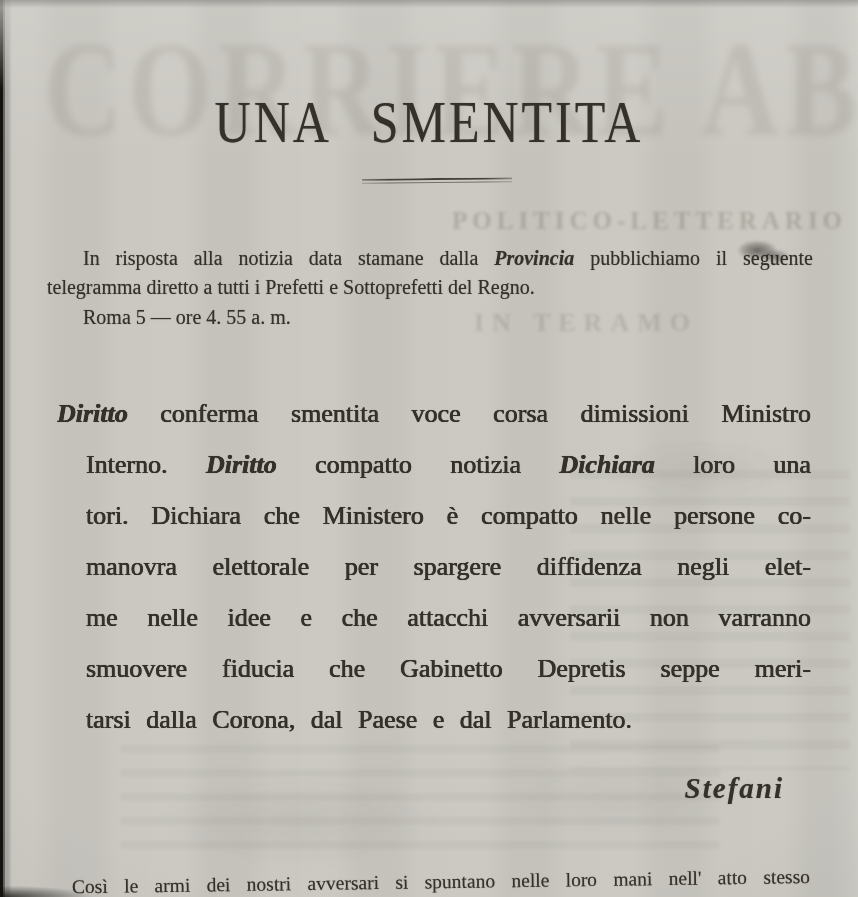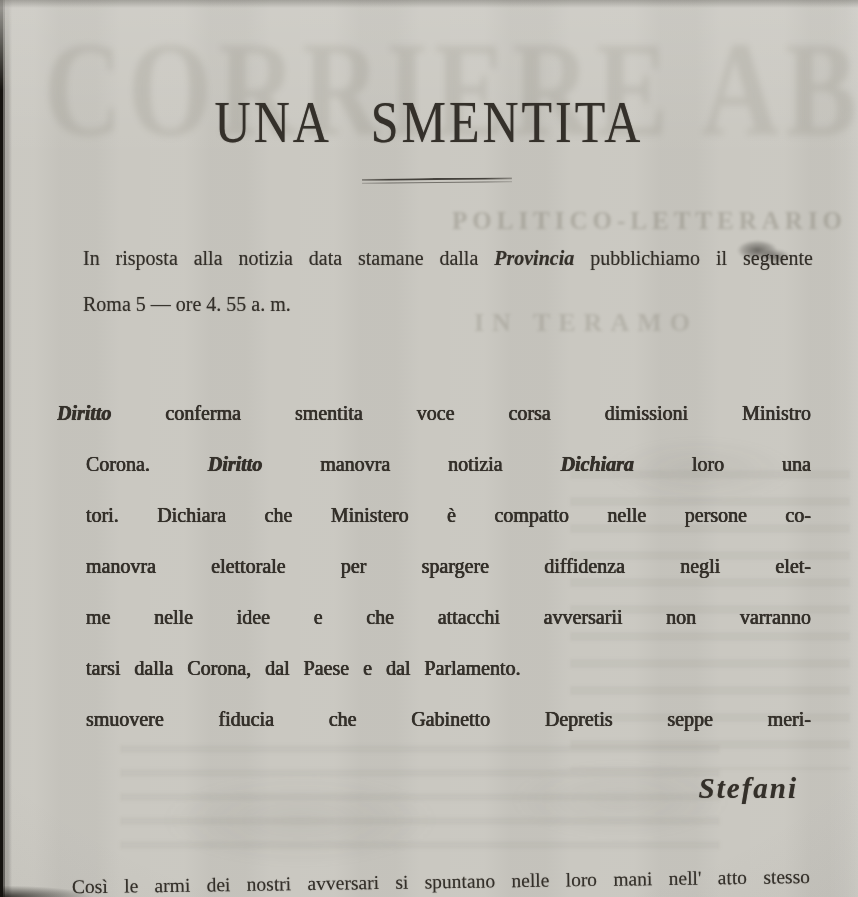--- a/index.html
+++ b/index.html
@@ -73,30 +73,30 @@
     transform:rotate(-0.6deg);opacity:0.85;filter:blur(0.3px);
     background:linear-gradient(180deg,#2e2b26 0 2.5px, rgba(0,0,0,0) 2.5px 4.5px,
                rgba(46,43,38,0.65) 4.5px 5.5px, rgba(0,0,0,0) 5.5px);
     -webkit-mask-image:linear-gradient(90deg, rgba(0,0,0,.5), #000 18%, #000 82%, rgba(0,0,0,.45));
     mask-image:linear-gradient(90deg, rgba(0,0,0,.5), #000 18%, #000 82%, rgba(0,0,0,.45));
   }
   .intro{position:absolute;top:244px;left:47px;width:766px;font-size:20px;line-height:29px;}
   .jline{text-align:justify;overflow:hidden;}
   .jline::after{content:"";display:inline-block;width:100%;height:0;}
   .intro .l1{height:29px;text-indent:36px;}
-  .intro .dateline{text-indent:36px;margin-top:17px;}
-  .telegram{position:absolute;top:388px;left:86px;width:725px;font-size:20px;}
+  .intro .dateline{text-indent:36px;margin-top:1px;}
+  .telegram{position:absolute;top:388px;left:86px;width:725px;font-size:26px;}
   .tline{height:51px;line-height:51px;text-align:justify;overflow:hidden;word-spacing:2px;}
   .tline::after{content:"";display:inline-block;width:100%;height:0;}
   .tline.first{margin-left:-29px;width:754px;}
   .tline.last{text-align:left;word-spacing:9px;}
   .tline.last::after{content:none;}
   .it{font-style:italic;font-weight:700;}
   .signature{
-    position:absolute;top:772px;right:60px;
+    position:absolute;top:772px;right:74px;
     font-size:29px;font-style:italic;font-weight:700;letter-spacing:2px;
   }
   .footer-line{
     position:absolute;top:862px;left:72px;width:738px;height:36px;
     font-size:19.5px;line-height:30px;transform:rotate(-0.8deg);transform-origin:right center;
   }
   .smudge{
     position:absolute;top:236px;left:733px;width:64px;height:34px;pointer-events:none;
     filter:blur(1px);
     background:
@@ -116,40 +116,41 @@
 
   <div class="title ink">UNA SMENTITA</div>
   <div class="rule"></div>
 
   <div class="intro ink">
     <div class="l1 jline">
       <span>In risposta alla notizia data stamane dalla</span>
       <span class="it" style="font-weight:700">Provincia</span>
       <span>pubblichiamo il seguente</span>
     </div>
+    <div>telegramma diretto a tutti i Prefetti e Sottoprefetti del Regno.</div>
     <div class="dateline">Roma 5 — ore 4. 55 a. m.</div>
   </div>
 
   <div class="telegram ink-heavy">
     <div class="tline first">
       <span class="it">Diritto</span>
       <span>conferma smentita voce corsa dimissioni Ministro</span>
     </div>
     <div class="tline">
-      <span>Corona.</span>
+      <span>Interno.</span>
       <span class="it">Diritto</span>
-      <span>manovra notizia</span>
+      <span>compatto notizia</span>
       <span class="it">Dichiara</span>
       <span>loro una</span>
     </div>
     <div class="tline">tori. Dichiara che Ministero è compatto nelle persone co-</div>
     <div class="tline">manovra elettorale per spargere diffidenza negli elet-</div>
     <div class="tline">me nelle idee e che attacchi avversarii non varranno</div>
+    <div class="tline">smuovere fiducia che Gabinetto Depretis seppe meri-</div>
     <div class="tline last">tarsi dalla Corona, dal Paese e dal Parlamento.</div>
-    <div class="tline">smuovere fiducia che Gabinetto Depretis seppe meri-</div>
   </div>
 
   <div class="signature ink">Stefani</div>
 
   <div class="footer-line jline ink">Così le armi dei nostri avversari si spuntano nelle loro mani nell' atto stesso</div>
 
   <div class="smudge"></div>
   <div class="edge-left"></div>
   <div class="edge-top"></div>
   <div class="edge-corner"></div>

